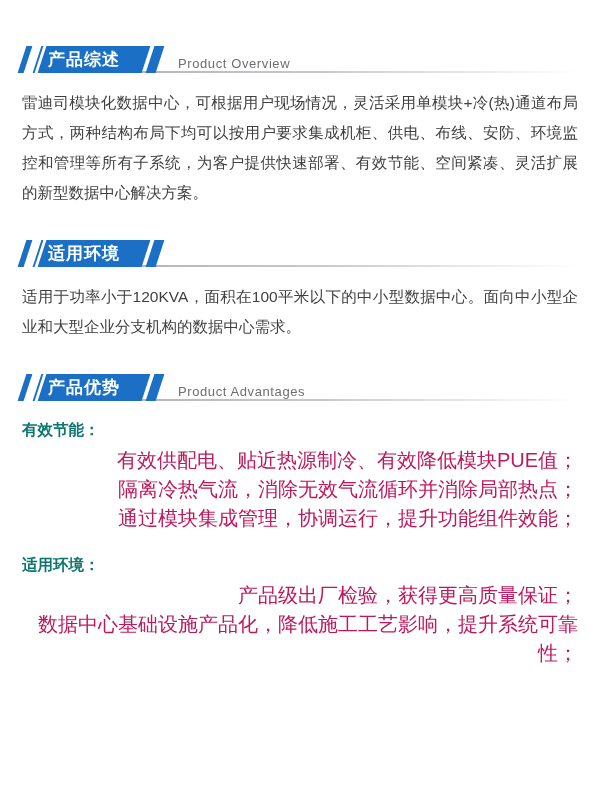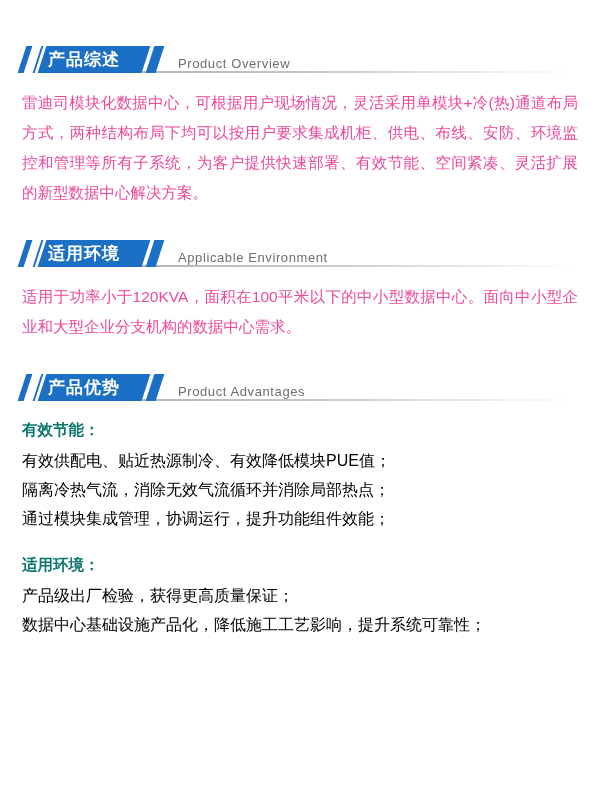--- a/index.html
+++ b/index.html
@@ -91,41 +91,42 @@
     z-index: -1;
   }
   .head-rule-wrap {
     position: relative;
   }
 
   
   .para {
     font-size: 15.5px;
     line-height: 30px;
-    color: #ec4899;
+    color: #404040;
     margin: 0 0 6px 0;
     text-align: justify;
   }
   .section {
     margin-bottom: 30px;
   }
   .sub-title {
     font-size: 15.5px;
     font-weight: bold;
     color: #0f766e;
     margin: 0 0 2px 0;
     line-height: 28px;
   }
   .adv-block {
     margin-bottom: 18px;
   }
   .adv-line {
-    font-size: 16px;
+    font-size: 20px;
     line-height: 29px;
-    color: #000000;
+    color: #be185d;
+    text-align: right;
   }
 </style>
 </head>
 <body>
 
 <div class="page">
 
   <div class="section" style="padding-top:44px;">
     <div class="head-rule-wrap">
       <div class="section-head">
@@ -142,21 +143,20 @@
   </div>
 
   <div class="section" style="margin-top:18px;">
     <div class="head-rule-wrap">
       <div class="section-head">
         <div class="banner">
           <span class="banner-stripe"></span>
           <span class="banner-text">适用环境</span>
         </div>
         <div class="banner-tail"></div>
-        <div class="en-title">Applicable Environment</div>
         <div class="head-rule"></div>
       </div>
     </div>
     <p class="para">适用于功率小于120KVA，面积在100平米以下的中小型数据中心。面向中小型企业和大型企业分支机构的数据中心需求。</p>
   </div>
 
   <div class="section" style="margin-top:20px;">
     <div class="head-rule-wrap">
       <div class="section-head">
         <div class="banner">

